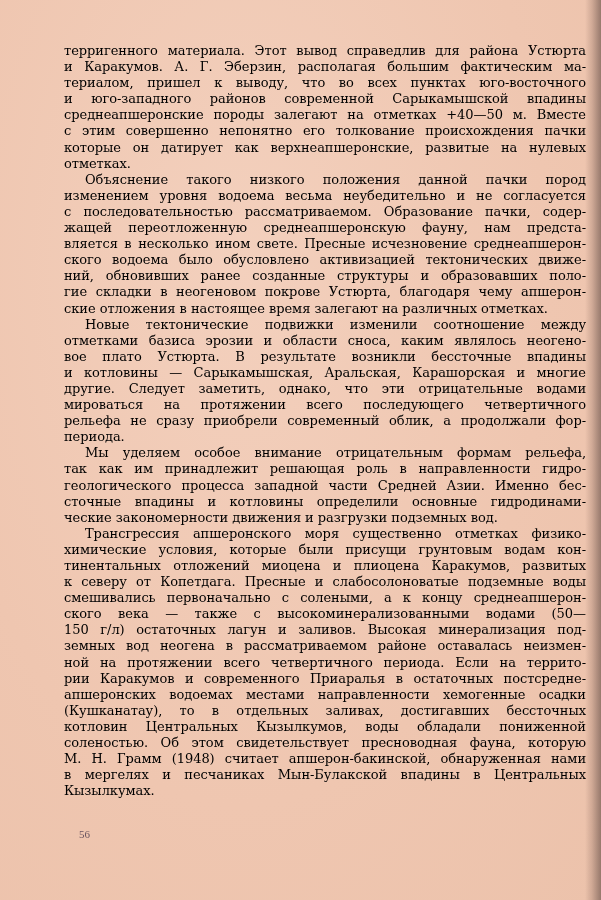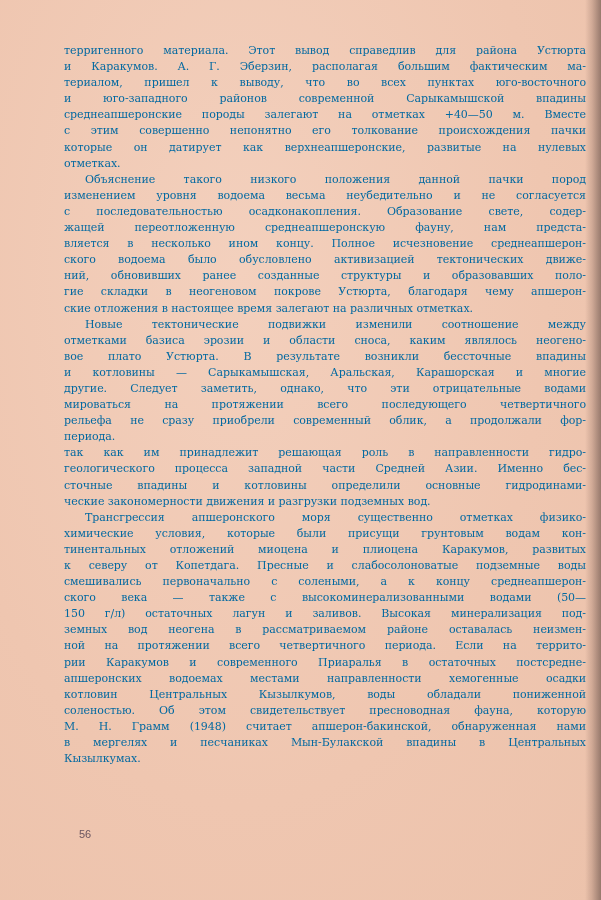--- a/index.html
+++ b/index.html
@@ -7,34 +7,34 @@
     width: 601px; height: 900px; overflow: hidden;
     background: #f0c9b4;
     background-image:
       linear-gradient(to right, rgba(0,0,0,0) 0, rgba(0,0,0,0) 585px, rgba(120,90,80,0.25) 592px, rgba(80,60,55,0.55) 601px),
       radial-gradient(ellipse at 40% 30%, #f3d0bd 0%, #efc6b0 60%, #ecc2ab 100%);
     position: relative;
   }
   .page {
     position: absolute; left: 64px; top: 43px; width: 522px;
     font-family: "DejaVu Serif", "Liberation Serif", serif;
-    font-size: 11px; line-height: 16.1px;
-    color: #0369a1;
+    font-size: 13px; line-height: 16.1px;
+    color: #000000;
     letter-spacing: -0.05px;
   }
   .line {
     display: block; white-space: nowrap;
     text-align: justify; text-align-last: justify;
     height: 16.1px;
   }
   .line.last { text-align-last: left; }
   .line.indent { padding-left: 21px; }
   .page-number {
     position: absolute; left: 79px; top: 828px;
-    font-family: Liberation Sans, sans-serif;
+    font-family: Liberation Serif, serif;
     font-size: 11px; color: #6a5560;
   }
 </style>
 </head>
 <body>
 
 <div class="page">
   <div id="paragraphs">
       <div>
         <span class="line">терригенного материала. Этот вывод справедлив для района Устюрта</span>
@@ -42,56 +42,58 @@
         <span class="line">териалом, пришел к выводу, что во всех пунктах юго-восточного</span>
         <span class="line">и юго-западного районов современной Сарыкамышской впадины</span>
         <span class="line">среднеапшеронские породы залегают на отметках +40—50 м. Вместе</span>
         <span class="line">с этим совершенно непонятно его толкование происхождения пачки</span>
         <span class="line">которые он датирует как верхнеапшеронские, развитые на нулевых</span>
         <span class="line last">отметках.</span>
       </div>
       <div>
         <span class="line indent">Объяснение такого низкого положения данной пачки пород</span>
         <span class="line">изменением уровня водоема весьма неубедительно и не согласуется</span>
-        <span class="line">с последовательностью осадконакопления. Образование свете, содер-</span>
+        <span class="line">с последовательностью рассматриваемом. Образование пачки, содер-</span>
         <span class="line">жащей переотложенную среднеапшеронскую фауну, нам предста-</span>
-        <span class="line">вляется в несколько ином концу. Полное исчезновение среднеапшерон-</span>
+        <span class="line">вляется в несколько ином свете. Пресные исчезновение среднеапшерон-</span>
         <span class="line">ского водоема было обусловлено активизацией тектонических движе-</span>
         <span class="line">ний, обновивших ранее созданные структуры и образовавших поло-</span>
         <span class="line">гие складки в неогеновом покрове Устюрта, благодаря чему апшерон-</span>
         <span class="line last">ские отложения в настоящее время залегают на различных отметках.</span>
       </div>
       <div>
         <span class="line indent">Новые тектонические подвижки изменили соотношение между</span>
         <span class="line">отметками базиса эрозии и области сноса, каким являлось неогено-</span>
         <span class="line">вое плато Устюрта. В результате возникли бессточные впадины</span>
         <span class="line">и котловины — Сарыкамышская, Аральская, Карашорская и многие</span>
         <span class="line">другие. Следует заметить, однако, что эти отрицательные водами</span>
         <span class="line">мироваться на протяжении всего последующего четвертичного</span>
         <span class="line">рельефа не сразу приобрели современный облик, а продолжали фор-</span>
         <span class="line last">периода.</span>
       </div>
       <div>
+        <span class="line indent">Мы уделяем особое внимание отрицательным формам рельефа,</span>
         <span class="line">так как им принадлежит решающая роль в направленности гидро-</span>
         <span class="line">геологического процесса западной части Средней Азии. Именно бес-</span>
         <span class="line">сточные впадины и котловины определили основные гидродинами-</span>
         <span class="line last">ческие закономерности движения и разгрузки подземных вод.</span>
       </div>
       <div>
         <span class="line indent">Трансгрессия апшеронского моря существенно отметках физико-</span>
         <span class="line">химические условия, которые были присущи грунтовым водам кон-</span>
         <span class="line">тинентальных отложений миоцена и плиоцена Каракумов, развитых</span>
         <span class="line">к северу от Копетдага. Пресные и слабосолоноватые подземные воды</span>
         <span class="line">смешивались первоначально с солеными, а к концу среднеапшерон-</span>
         <span class="line">ского века — также с высокоминерализованными водами (50—</span>
         <span class="line">150 г/л) остаточных лагун и заливов. Высокая минерализация под-</span>
         <span class="line">земных вод неогена в рассматриваемом районе оставалась неизмен-</span>
         <span class="line">ной на протяжении всего четвертичного периода. Если на террито-</span>
         <span class="line">рии Каракумов и современного Приаралья в остаточных постсредне-</span>
         <span class="line">апшеронских водоемах местами направленности хемогенные осадки</span>
+        <span class="line">(Кушканатау), то в отдельных заливах, достигавших бессточных</span>
         <span class="line">котловин Центральных Кызылкумов, воды обладали пониженной</span>
         <span class="line">соленостью. Об этом свидетельствует пресноводная фауна, которую</span>
         <span class="line">М. Н. Грамм (1948) считает апшерон-бакинской, обнаруженная нами</span>
         <span class="line">в мергелях и песчаниках Мын-Булакской впадины в Центральных</span>
         <span class="line last">Кызылкумах.</span>
       </div>
     </div>
 </div>
 <div class="page-number">56</div>
 

